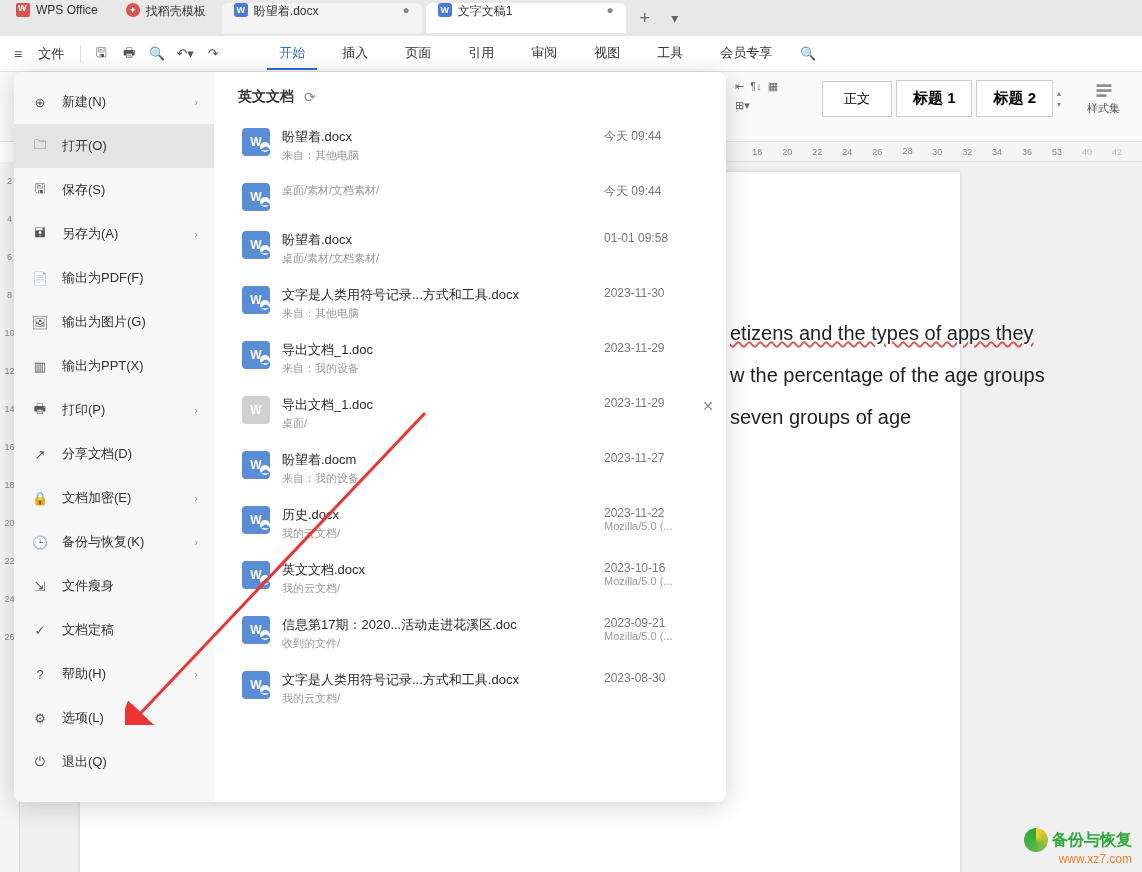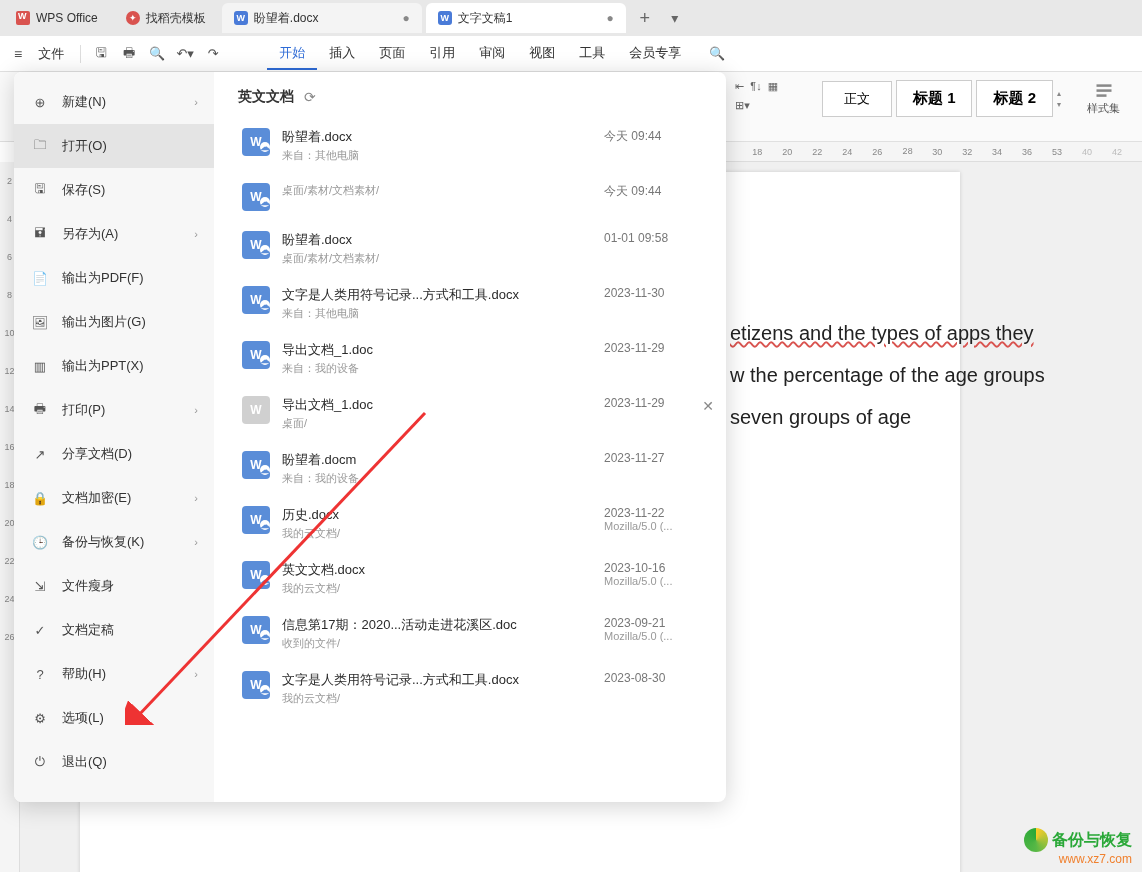--- a/index.html
+++ b/index.html
@@ -1,37 +1,37 @@
 <!DOCTYPE html>
 <html><head>
 <meta charset="utf-8">
 <style>
 * { margin: 0; padding: 0; box-sizing: border-box; font-family: "Microsoft YaHei", "PingFang SC", sans-serif; }
 body { width: 1142px; height: 872px; background: #fff; position: relative; overflow: hidden; }
 
 
 .title-bar { height: 36px; background: #e8e8e8; display: flex; align-items: center; padding: 0 4px; }
-.app-tab { display: flex; align-items: center; height: 30px; padding: 0 12px; margin-right: 4px; background: #e8e8e8; border-radius: 6px 6px 0 0; font-size: 12px; color: #333; cursor: pointer; }
+.app-tab { display: flex; height: 30px; padding: 0 12px; margin-right: 4px; background: #e8e8e8; border-radius: 6px 6px 0 0; font-size: 12px; color: #333; cursor: pointer; }
 .app-tab.active { background: #fff; }
 .app-tab .tab-icon { width: 14px; height: 14px; margin-right: 6px; display: inline-flex; align-items: center; justify-content: center; }
 .app-tab .close-x { margin-left: 10px; color: #888; font-size: 12px; }
 .wps-logo { width: 14px; height: 14px; background: #d9534f; border-radius: 2px; position: relative; display:inline-block;}
 .wps-logo::before { content:"W"; color:#fff; font-size:9px; position:absolute; left:2px; top:0; font-weight:bold;}
 .doc-logo-red { width: 14px; height: 14px; background: #d9534f; border-radius: 50%; display:inline-flex; align-items:center; justify-content:center; color:#fff; font-size:9px;}
 .doc-logo-blue { width: 14px; height: 14px; background: #4a7bd8; border-radius: 3px; display:inline-flex; align-items:center; justify-content:center; color:#fff; font-size:9px; font-weight:bold;}
 .tab-plus { width: 30px; text-align:center; font-size: 18px; color: #666; cursor:pointer; }
 .tab-more { width: 30px; text-align:center; color:#666; cursor:pointer; font-size:14px;}
 
 
 .menu-bar { height: 36px; background: #fff; border-bottom: 1px solid #e0e0e0; display: flex; align-items: center; padding: 0 8px; font-size: 13px; }
 .menu-hamburger { padding: 4px 6px; color: #555; cursor:pointer; font-size:14px; }
 .menu-file-btn { padding: 4px 10px; color: #333; cursor:pointer; }
 .menu-divider { width: 1px; height: 18px; background: #ddd; margin: 0 6px; }
 .menu-icon-btn { width: 24px; height: 24px; display:inline-flex; align-items:center; justify-content:center; color:#555; cursor:pointer; margin: 0 2px; font-size:13px;}
-.menu-tabs { display: flex; margin-left: 40px; }
+.menu-tabs { display: flex; margin-left: 40px; gap: 13px; }
 .menu-tab { padding: 6px 12px; color: #333; cursor:pointer; font-size:13px; }
 .menu-tab.active { color: #2e6bd6; border-bottom: 2px solid #2e6bd6; }
 .menu-search { margin-left: 12px; color:#888; cursor:pointer; }
 
 
 .toolbar-row { position: absolute; top: 72px; left: 0; right: 0; height: 70px; background: #fafafa; border-bottom: 1px solid #e0e0e0; }
 .toolbar-right { position: absolute; right: 22px; top: 8px; display: flex; align-items: center; gap: 4px; }
 .style-box { border: 1px solid #ccc; padding: 8px 16px; font-size: 13px; background: #fff; cursor:pointer; min-width:70px; text-align:center; }
 .style-box.bold { font-weight: bold; font-size: 15px; }
 .style-dropdown { width: 16px; display:flex; flex-direction:column; gap:2px; }

